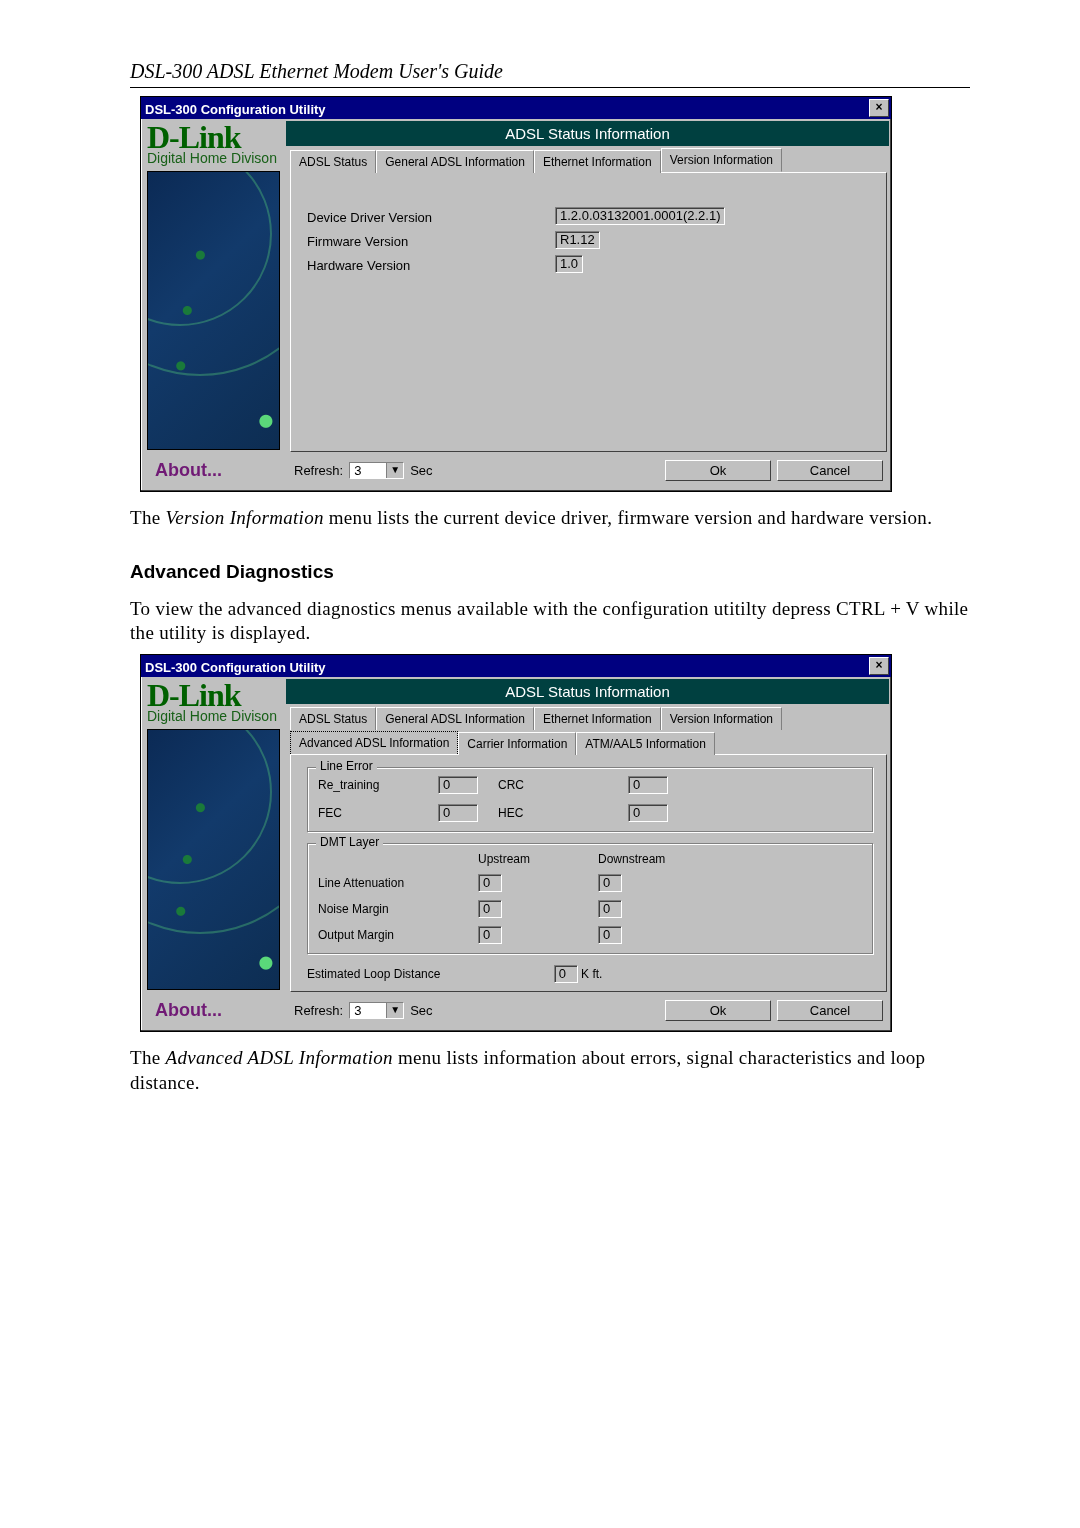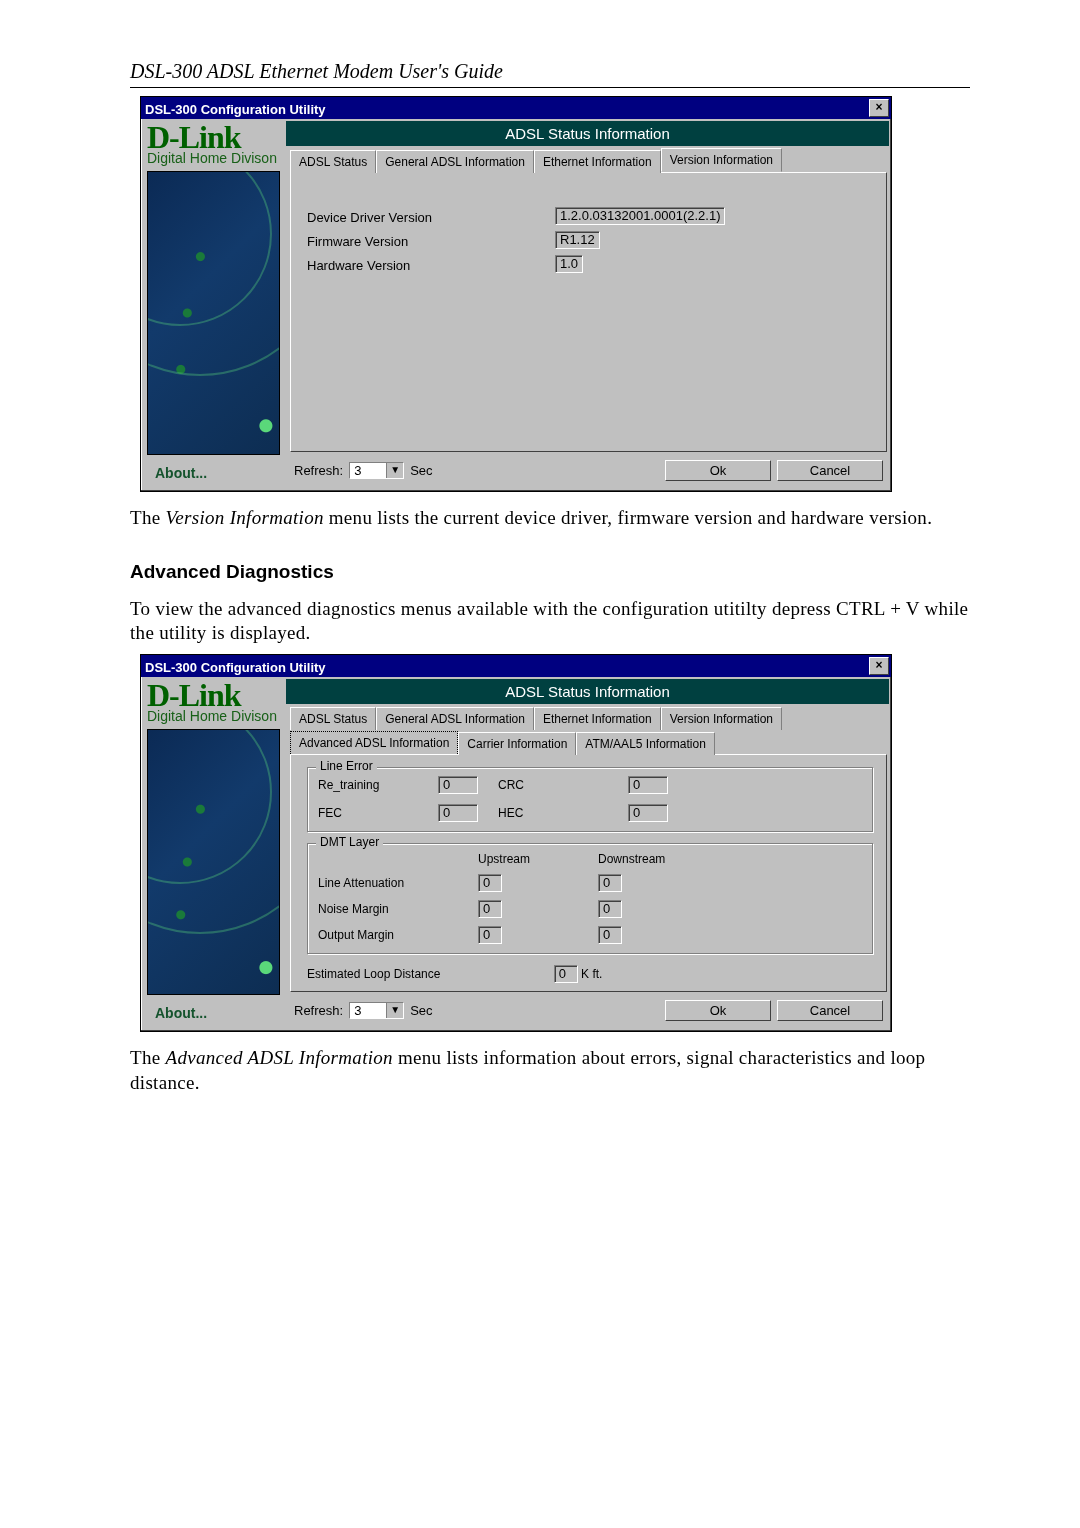--- a/index.html
+++ b/index.html
@@ -112,25 +112,25 @@
   }
   .decor::before, .decor::after {
     content:"";
     position:absolute;
     border: 2px solid rgba(90,216,122,0.35);
     border-radius: 50%;
   }
   .decor::before { width: 180px; height:180px; left:-60px; top:-30px; }
   .decor::after  { width: 260px; height:260px; left:-80px; top:-60px; }
   .about-link {
-    color: #14532d;
+    color: #701a75;
     font-weight: bold;
     font-family: Arial, sans-serif;
     padding: 6px 0 10px 14px;
-    font-size: 14px;
+    font-size: 18px;
   }
 
   .right-pane {
     flex: 1;
     display: flex;
     flex-direction: column;
   }
   .info-header {
     background: #004040;
     color: #fff;

